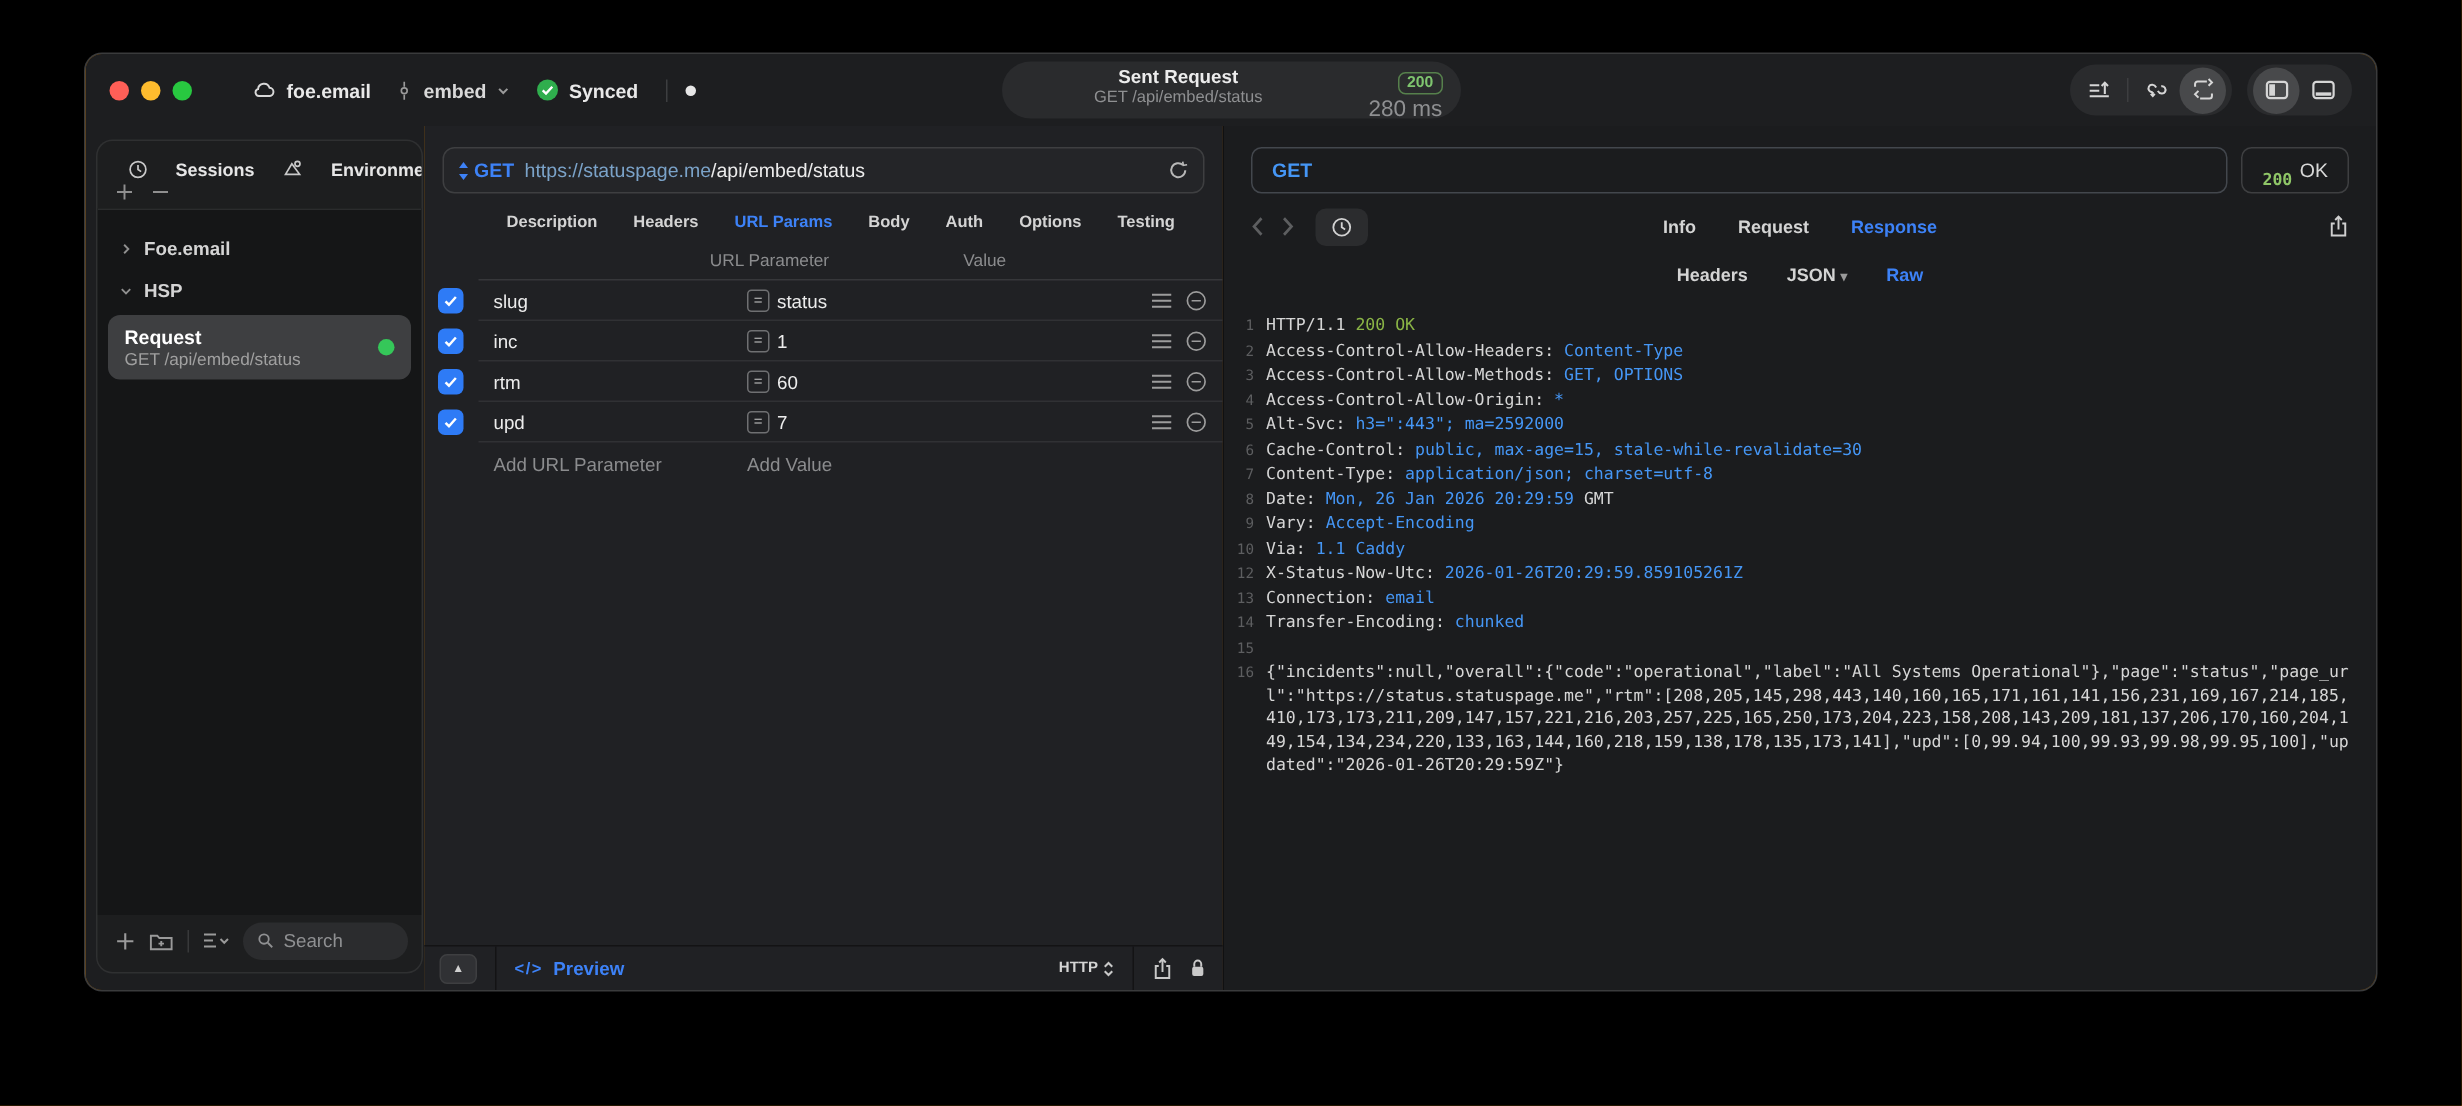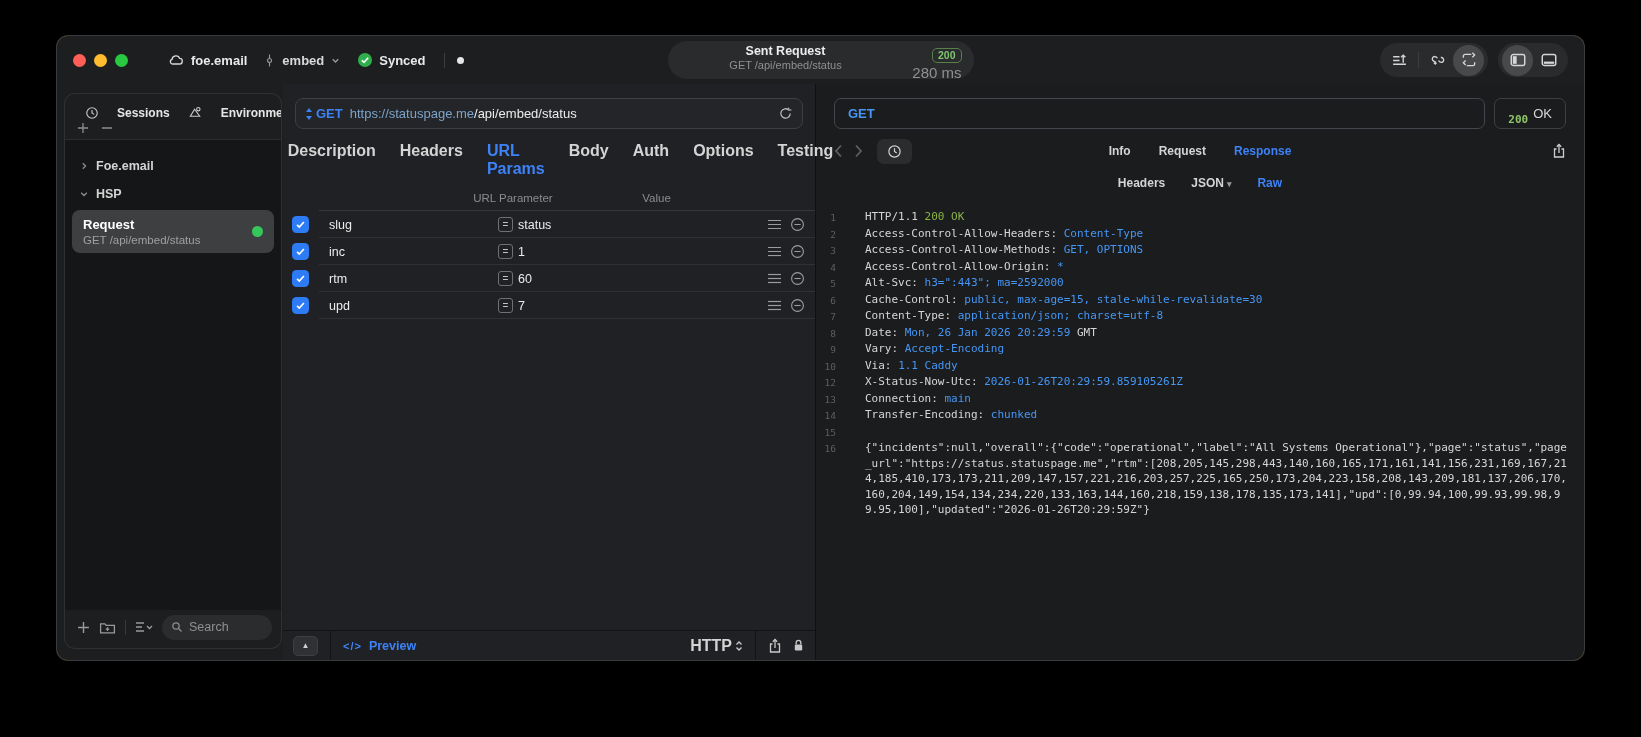--- a/index.html
+++ b/index.html
@@ -78,21 +78,21 @@
   .url-bar { margin:14px 12px 0; height:31px; flex:0 0 auto;
     border:1px solid #3e3f41; background:#242528; border-radius:8px;
     display:flex; align-items:center; padding:0 9px; font-size:13px; }
   .method-arrows { color:#3d82f7; margin-right:3px; }
   .method { color:#3d82f7; font-weight:700; margin-right:7px; }
   .url-host { color:#7ba3c9; }
   .url-path { color:#ececec; }
   .refresh { margin-left:auto; color:#b7b7b7; }
 
   .editor-tabs { display:flex; justify-content:center; gap:24px;
-    padding:13px 0 11px; font-size:16px; font-weight:600; color:#d4d4d4;margin-left:23px; }
+    padding:13px 0 11px; font-size:11px; font-weight:600; color:#d4d4d4;margin-left:23px; }
   .tab.active { color:#3d82f7; }
 
   .ptable { flex:1; font-size:12.5px; }
   .thead { display:flex; color:#8b8c8e; font-size:11.5px; padding:3px 0 7px;
     position:relative;justify-content:center; }
   .thead::after { content:""; position:absolute; left:36px; right:0; bottom:0;
     height:1px; background:#36373a; }
   .col-name-h { margin-left:46px; width:169px; }
   .prow { display:flex; align-items:center; height:27px; position:relative; }
   .prow::after { content:""; position:absolute; left:36px; right:0; bottom:0;
@@ -115,21 +115,21 @@
     padding:0 10px; background:#202124; }
   .collapse-btn { width:25px; height:20px; background:#303134;
     border:1px solid #3e3f41; border-radius:5px; color:#d0d0d0; font-size:8px;
     display:flex; align-items:center; justify-content:center; }
   .mf-sep { width:1px; height:30px; background:#131314; margin:0 12px;
     align-self:stretch; }
   .preview { color:#3d82f7; font-size:12.5px; font-weight:600; display:flex;
     align-items:center; gap:7px; }
   .code-glyph { font-size:11px; font-weight:700; letter-spacing:1px; }
   .mf-right { margin-left:auto; display:flex; align-items:center; gap:10px;
-    color:#d4d4d4; font-size:16px; }
+    color:#d4d4d4; font-size:10px; }
   .http-select { display:flex; align-items:center; gap:3px; font-weight:600; }
 
   
   .right { flex:1; min-width:0; background:#1b1c1e; border-left:1px solid #101011;
     display:flex; flex-direction:column; }
   .right-top { display:flex; gap:9px; margin:14px 18px 0; flex:0 0 auto; }
   .resp-url { flex:1; height:31px; border:1px solid #43474d; border-radius:7px;
     display:flex; align-items:center; padding:0 13px; font-size:13px;
     color:#4596f5; white-space:nowrap; overflow:hidden; }
   .resp-url .m { font-weight:700; margin-right:7px; }
@@ -154,21 +154,21 @@
     height:28px; font-size:12px; font-weight:600; color:#d4d4d4; flex:0 0 auto; }
   .json-chev { color:#9a9a9a; margin-left:3px; font-size:9px; }
 
   
   .code { flex:1; overflow:hidden; padding:10px 0 0; margin-top:2px;
     font-family:"DejaVu Sans Mono", monospace; font-size:11px; line-height:15.5px; }
   .code-line { display:flex; }
   .ln { flex:0 0 28px; text-align:right; padding-right:8px; color:#5d5e60;
     font-size:9.5px; padding-top:1px; }
   .lc { flex:1; white-space:pre-wrap; word-break:break-all; color:#d6d6d6;
-    padding-right:14px; min-height:15.5px;margin-left:21px; }
+    padding-right:14px; min-height:15.5px; }
   .seg-b { color:#4596f5; }
   .seg-g { color:#8ab446; }
   .seg-p { color:#d6d6d6; }
 </style>
 </head>
 <body>
 
 <div class="window">
 
   <div class="titlebar">
@@ -510,20 +510,24 @@
                 </span>
                 <span>
                   <svg width="15" height="15" viewBox="0 0 16 16" fill="none" stroke="#9c9c9c" stroke-width="1.2">
                     <circle cx="8" cy="8" r="6.3"></circle>
                     <line x1="4.7" y1="8" x2="11.3" y2="8"></line>
                   </svg>
                 </span>
               </span>
             </div>
           </div>
+        <div class="add-row">
+          <span class="add-name">Add URL Parameter</span>
+          <span>Add Value</span>
+        </div>
       </div>
 
       <div class="middle-footer">
         <span class="collapse-btn">▲</span>
         <span class="mf-sep"></span>
         <span class="preview">
           <span class="code-glyph">&lt;/&gt;</span>
           <span>Preview</span>
         </span>
         <span class="mf-right">
@@ -642,21 +646,21 @@
           <div class="code-line">
             <span class="ln">10</span>
             <span class="lc"><span class="seg-p">Via: </span><span class="seg-b">1.1 Caddy</span></span>
           </div>
           <div class="code-line">
             <span class="ln">12</span>
             <span class="lc"><span class="seg-p">X-Status-Now-Utc: </span><span class="seg-b">2026-01-26T20:29:59.859105261Z</span></span>
           </div>
           <div class="code-line">
             <span class="ln">13</span>
-            <span class="lc"><span class="seg-p">Connection: </span><span class="seg-b">main</span></span>
+            <span class="lc"><span class="seg-p">Connection: </span><span class="seg-b">email</span></span>
           </div>
           <div class="code-line">
             <span class="ln">14</span>
             <span class="lc"><span class="seg-p">Transfer-Encoding: </span><span class="seg-b">chunked</span></span>
           </div>
           <div class="code-line">
             <span class="ln">15</span>
             <span class="lc"></span>
           </div>
           <div class="code-line">

